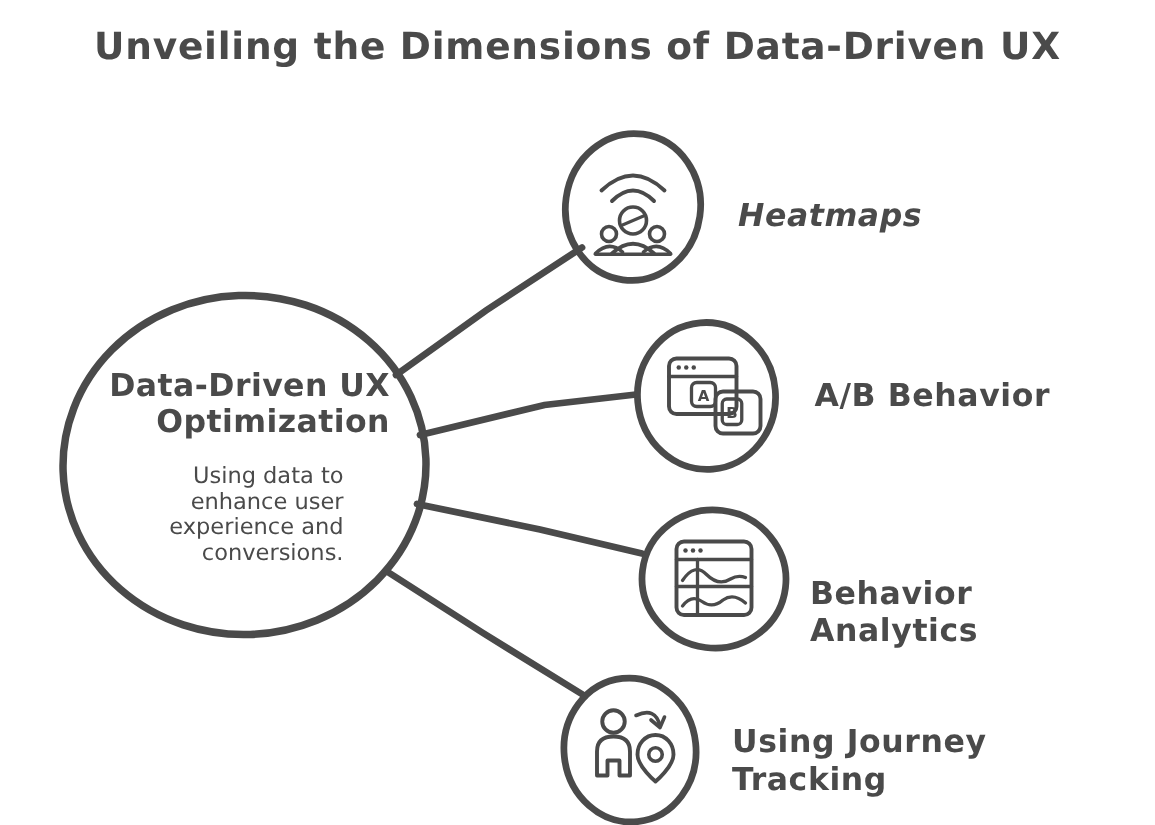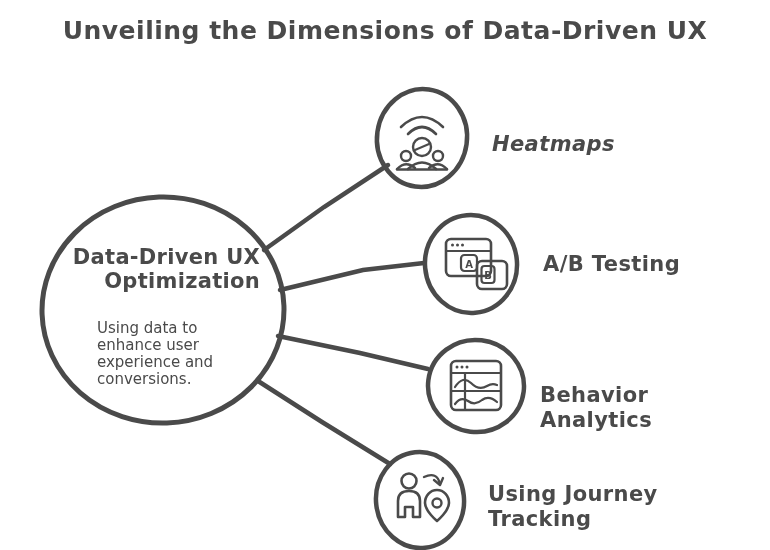--- a/index.html
+++ b/index.html
@@ -32,26 +32,25 @@
     font-size: 21px;
     font-weight: bold;
     line-height: 1.14;
     letter-spacing: 0.3px;
     color: var(--stroke);
   }
   .central-desc {
     position: absolute;
     left: 97px; top: 309px;
     width: 132px;
-    text-align: left;
+    text-align: right;
     font-size: 15px;
     font-weight: 500;
     line-height: 1.14;
     color: var(--stroke);
-    margin-top: 11px;
   }
   .node-label {
     position: absolute;
     transform: translateY(-50%);
     font-size: 21px;
     font-weight: bold;
     letter-spacing: 0.4px;
     line-height: 1.17;
     color: var(--stroke);
     white-space: nowrap;
@@ -138,17 +137,17 @@
       <path class="stroked" stroke-width="2.4" d="M 434 480 L 440 485 L 443 478"></path>
       <path class="stroked" stroke-width="2.6" d="M 437 490 C 430 490 425 496 425 503 C 425 511 437 521 437 521 C 437 521 449 511 449 503 C 449 496 444 490 437 490 Z"></path>
       <circle class="stroked" cx="437" cy="503" r="4.5" stroke-width="2.4"></circle>
     </g>
   </svg>
 
   <div class="central-title">Data-Driven UX Optimization</div>
   <div class="central-desc">Using data to enhance user experience and conversions.</div>
 
   <div class="node-label label-heatmaps">Heatmaps</div>
-  <div class="node-label label-ab">A/B Testing</div>
+  <div class="node-label label-ab">A/B Behavior</div>
   <div class="node-label wrap label-behavior">Behavior Analytics</div>
   <div class="node-label wrap label-journey">Using Journey Tracking</div>
 
 </div>
 
 </body></html>

